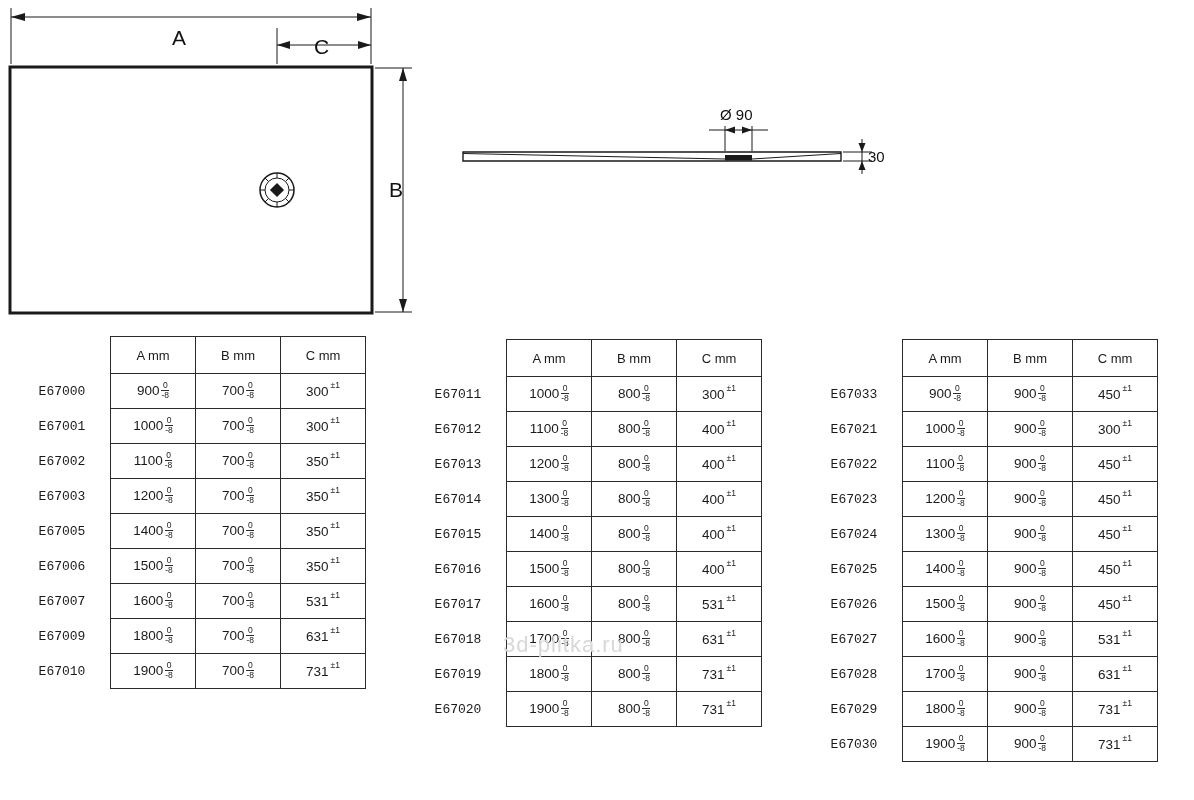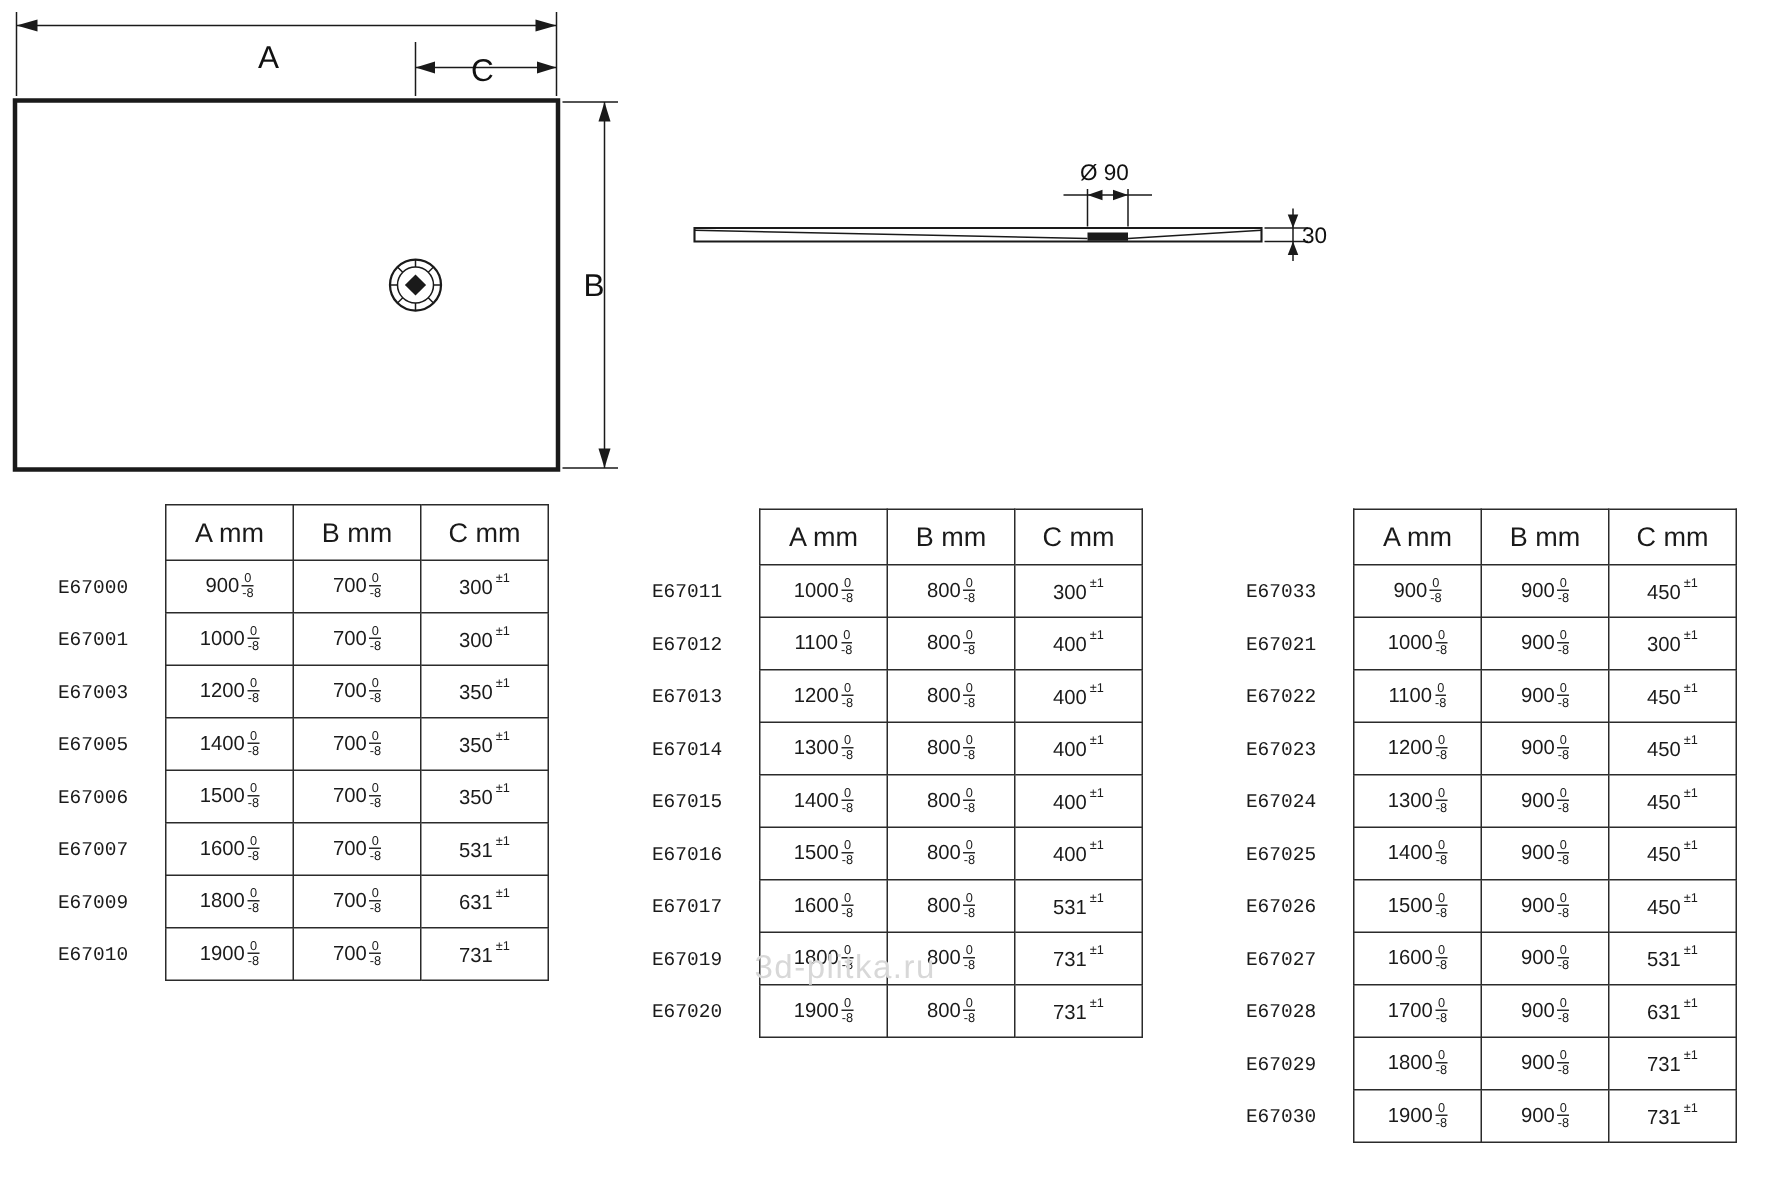--- a/index.html
+++ b/index.html
@@ -23,21 +23,21 @@
     font-weight:normal;
     background:transparent;
   }
   table.spec td.code,table.spec th.code{
     border:none;
     text-align:center;
     font-family:Liberation Mono, monospace;
   }
   table.spec th{
     height:36px;
-    font-size:18px;
+    font-size:13px;
   }
   table.spec td{
     height:34px;
   }
   .col-code{width:96px;}
   .col-val{width:84px;}
   .val{display:inline-block;position:relative;white-space:nowrap;}
   .val .num{font-size:13.5px;}
   .tol{display:inline-block;font-size:8.5px;line-height:1.05;vertical-align:middle;margin-left:2px;text-align:center;position:relative;top:-1px;}
   .tol span{display:block;}
@@ -145,20 +145,26 @@
           <td class="col-val"><span class="val"><span class="num">700</span><span class="tol"><span>0</span><span class="tol-line">-8</span></span></span></td>
           <td class="col-val"><span class="val"><span class="num">300</span><span class="tolc">±1</span></span></td>
         </tr>
         <tr>
           <td class="code col-code">E67001</td>
           <td class="col-val"><span class="val"><span class="num">1000</span><span class="tol"><span>0</span><span class="tol-line">-8</span></span></span></td>
           <td class="col-val"><span class="val"><span class="num">700</span><span class="tol"><span>0</span><span class="tol-line">-8</span></span></span></td>
           <td class="col-val"><span class="val"><span class="num">300</span><span class="tolc">±1</span></span></td>
         </tr>
         <tr>
+          <td class="code col-code">E67002</td>
+          <td class="col-val"><span class="val"><span class="num">1100</span><span class="tol"><span>0</span><span class="tol-line">-8</span></span></span></td>
+          <td class="col-val"><span class="val"><span class="num">700</span><span class="tol"><span>0</span><span class="tol-line">-8</span></span></span></td>
+          <td class="col-val"><span class="val"><span class="num">350</span><span class="tolc">±1</span></span></td>
+        </tr>
+        <tr>
           <td class="code col-code">E67003</td>
           <td class="col-val"><span class="val"><span class="num">1200</span><span class="tol"><span>0</span><span class="tol-line">-8</span></span></span></td>
           <td class="col-val"><span class="val"><span class="num">700</span><span class="tol"><span>0</span><span class="tol-line">-8</span></span></span></td>
           <td class="col-val"><span class="val"><span class="num">350</span><span class="tolc">±1</span></span></td>
         </tr>
         <tr>
           <td class="code col-code">E67005</td>
           <td class="col-val"><span class="val"><span class="num">1400</span><span class="tol"><span>0</span><span class="tol-line">-8</span></span></span></td>
           <td class="col-val"><span class="val"><span class="num">700</span><span class="tol"><span>0</span><span class="tol-line">-8</span></span></span></td>
           <td class="col-val"><span class="val"><span class="num">350</span><span class="tolc">±1</span></span></td>
@@ -238,20 +244,26 @@
           <td class="col-val"><span class="val"><span class="num">800</span><span class="tol"><span>0</span><span class="tol-line">-8</span></span></span></td>
           <td class="col-val"><span class="val"><span class="num">400</span><span class="tolc">±1</span></span></td>
         </tr>
         <tr>
           <td class="code col-code">E67017</td>
           <td class="col-val"><span class="val"><span class="num">1600</span><span class="tol"><span>0</span><span class="tol-line">-8</span></span></span></td>
           <td class="col-val"><span class="val"><span class="num">800</span><span class="tol"><span>0</span><span class="tol-line">-8</span></span></span></td>
           <td class="col-val"><span class="val"><span class="num">531</span><span class="tolc">±1</span></span></td>
         </tr>
         <tr>
+          <td class="code col-code">E67018</td>
+          <td class="col-val"><span class="val"><span class="num">1700</span><span class="tol"><span>0</span><span class="tol-line">-8</span></span></span></td>
+          <td class="col-val"><span class="val"><span class="num">800</span><span class="tol"><span>0</span><span class="tol-line">-8</span></span></span></td>
+          <td class="col-val"><span class="val"><span class="num">631</span><span class="tolc">±1</span></span></td>
+        </tr>
+        <tr>
           <td class="code col-code">E67019</td>
           <td class="col-val"><span class="val"><span class="num">1800</span><span class="tol"><span>0</span><span class="tol-line">-8</span></span></span></td>
           <td class="col-val"><span class="val"><span class="num">800</span><span class="tol"><span>0</span><span class="tol-line">-8</span></span></span></td>
           <td class="col-val"><span class="val"><span class="num">731</span><span class="tolc">±1</span></span></td>
         </tr>
         <tr>
           <td class="code col-code">E67020</td>
           <td class="col-val"><span class="val"><span class="num">1900</span><span class="tol"><span>0</span><span class="tol-line">-8</span></span></span></td>
           <td class="col-val"><span class="val"><span class="num">800</span><span class="tol"><span>0</span><span class="tol-line">-8</span></span></span></td>
           <td class="col-val"><span class="val"><span class="num">731</span><span class="tolc">±1</span></span></td>

